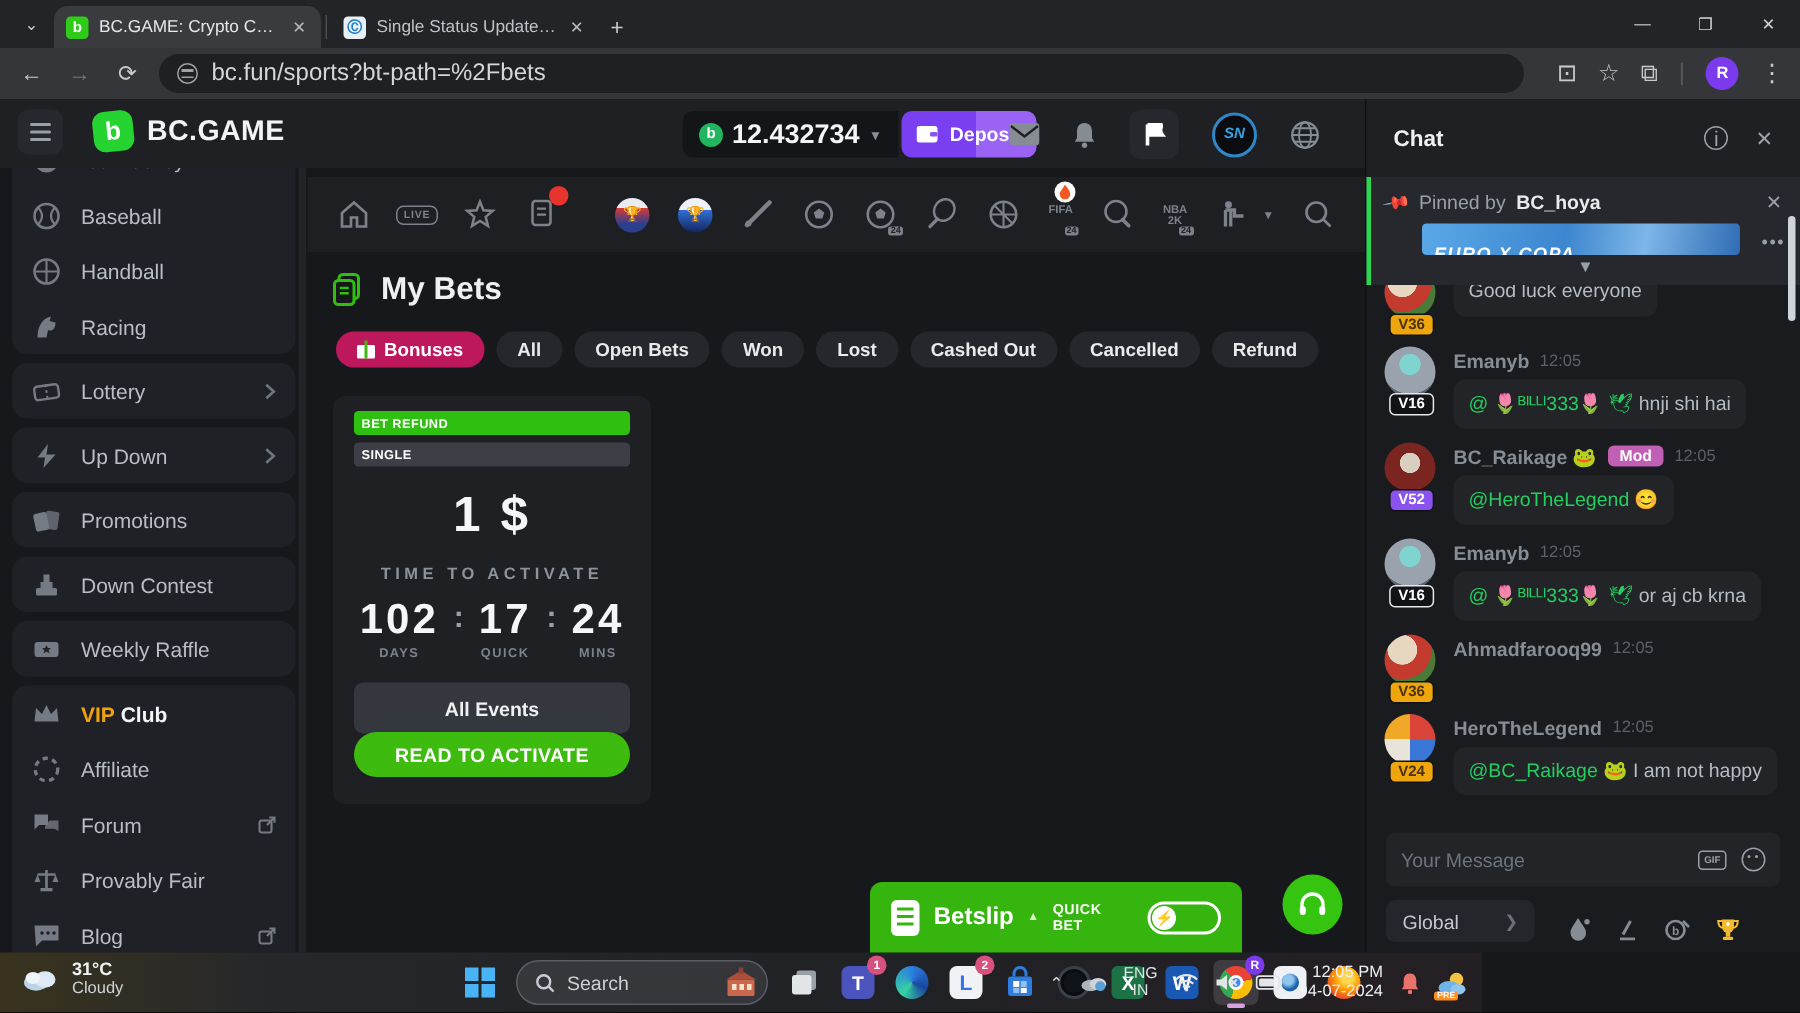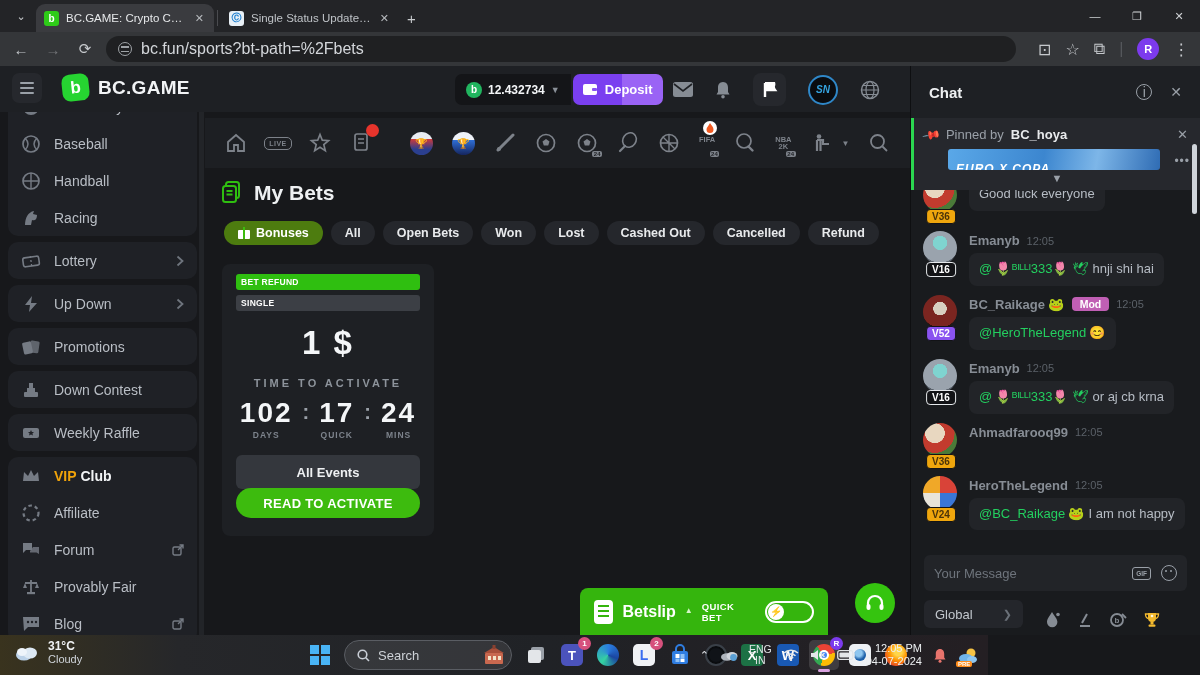--- a/index.html
+++ b/index.html
@@ -49,21 +49,21 @@
   .logo{ position:absolute; left:62px; top:8px; display:flex; align-items:center; gap:9px; }
   .logo-mark{ width:27px; height:27px; border-radius:8px; background:#26d431; color:#fff;
     font-weight:800; font-size:17px; display:flex; align-items:center; justify-content:center;
     transform:rotate(-6deg); }
   .logo-text{ color:#f2f4f6; font-size:19px; font-weight:800; letter-spacing:.3px; }
   .wallet{ position:absolute; left:455px; top:8px; height:31px; display:flex; }
   .balance{ background:#141518; border-radius:7px 0 0 7px; display:flex; align-items:center;
     gap:6px; padding:0 11px; }
   .coin{ width:16px; height:16px; border-radius:50%; background:#21b55f; color:#fff; font-size:10px;
     font-weight:bold; display:flex; align-items:center; justify-content:center; }
-  .bal-amt{ color:#f3f5f7; font-size:12px; font-weight:bold; }
+  .bal-amt{ color:#f3f5f7; font-size:18px; font-weight:bold; }
   .bal-caret{ color:#8a9098; font-size:9px; }
   .deposit-btn{ width:90px; border-radius:7px; margin-left:2px;
     background:linear-gradient(90deg,#7a3ff0 0%,#7a3ff0 55%,#9a63f5 55%);
     color:#fff; font-size:13px; font-weight:bold; display:flex; align-items:center;
     justify-content:center; gap:7px; }
   .hdr-ics{ position:absolute; right:30px; top:7px; display:flex; align-items:center; gap:22px; }
   .flag-btn{ width:33px; height:33px; background:#26282d; border-radius:8px;
     display:flex; align-items:center; justify-content:center; }
   .avatar-sn{ width:30px; height:30px; border-radius:50%; background:#0a0c10; border:2px solid #2f87c8;
     color:#35a3e0; font-size:10px; font-weight:800; font-style:italic;
@@ -97,26 +97,26 @@
   .circ-cup{ width:23px; height:23px; border-radius:50%; display:flex; align-items:center;
     justify-content:center; font-size:10px; }
   .cup-copa{ background:linear-gradient(180deg,#e8ecf2 30%,#d23a3a 30%,#2b3f8f 75%); }
   .cup-euro{ background:linear-gradient(180deg,#eef2f8 35%,#2f6fd6 35%,#15255e 100%); }
   .tiny-chip{ font-size:6px; font-weight:bold; background:#7d828a; color:#1d1f23; border-radius:2px;
     padding:0 1.5px; position:absolute; right:-4px; bottom:-1px; }
   .txt-ic{ font-size:7.5px; font-weight:800; line-height:7px; text-align:center; }
   .sn-search{ margin-left:auto; }
 
   
-  .mybets-head{ position:absolute; left:221px; top:181px; display:flex; align-items:flex-start; gap:11px; }
+  .mybets-head{ position:absolute; left:221px; top:181px; display:flex; align-items:center; gap:11px; }
   .mybets-title{ color:#eef0f2; font-size:21px; font-weight:800; }
   .filters{ position:absolute; left:224px; top:221px; display:flex; gap:8px; }
   .pill{ height:24px; border-radius:12px; background:#25272c; color:#e8eaec; font-size:12.5px;
     font-weight:bold; display:flex; align-items:center; padding:0 14px; gap:6px; }
-  .pill.active{ background:#4d7c0f; color:#fff; }
+  .pill.active{ background:#be185d; color:#fff; }
   .gift-ic{ width:12px; height:12px; position:relative; }
   .gift-ic:before{ content:""; position:absolute; left:0; right:0; top:3px; bottom:0; background:#fff; border-radius:1px; }
   .gift-ic:after{ content:""; position:absolute; left:5px; top:0; width:2px; height:12px; background:#3dbb0e; }
 
   .betcard{ position:absolute; left:222px; top:264px; width:212px; height:272px; background:#1e2024;
     border-radius:8px; padding:10px 14px; }
   .bc-badges{ display:flex; gap:5px;flex-direction:column; }
   .bdg{ font-size:8.5px; font-weight:800; color:#fff; border-radius:3px; padding:3px 5px; letter-spacing:.3px; }
   .bdg-refund{ background:#2fbf10; } .bdg-single{ background:#3c3f45; }
   .bc-amount{ text-align:center; color:#f4f6f8; font-size:33px; font-weight:800; margin-top:13px; letter-spacing:2px; }

